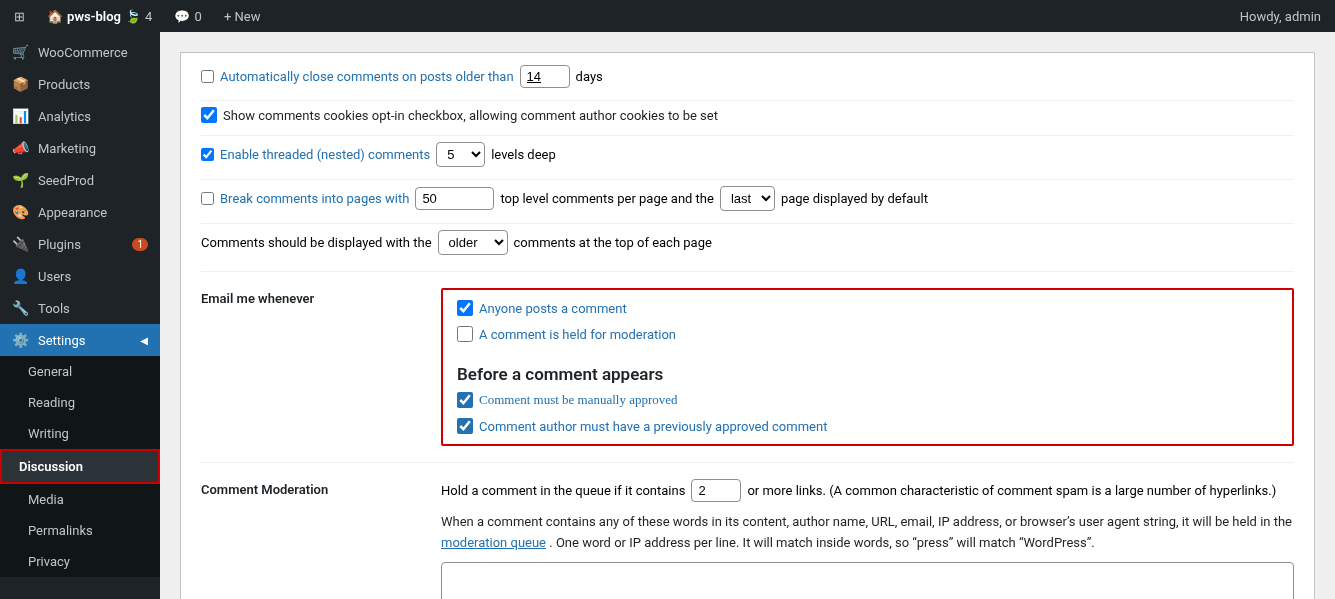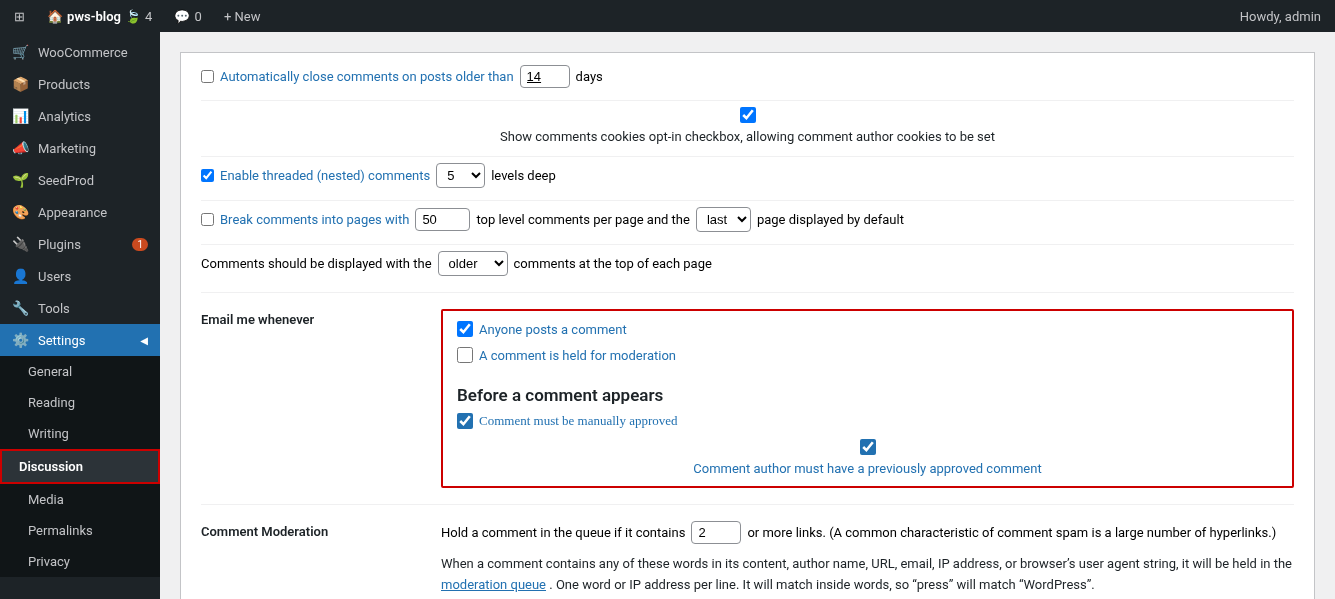--- a/index.html
+++ b/index.html
@@ -108,21 +108,21 @@
     }
 
     .checkbox-row {
       display: flex;
       align-items: center;
       gap: 6px;
       margin-bottom: 10px;
       font-size: 13px;
       color: #1d2327;
     }
-    .checkbox-row:last-child { margin-bottom: 0; flex-direction: column; }
+    .checkbox-row:last-child { margin-bottom: 0; }
     .checkbox-row input[type="checkbox"] { width: 16px; height: 16px; }
 
     .highlighted-box {
       border: 2px solid #cc0000;
       padding: 10px 14px;
       border-radius: 2px;
     }
 
     .link-style { color: #2271b1; text-decoration: underline; cursor: pointer; }
 
@@ -289,21 +289,21 @@
             <span>levels deep</span>
           </div>
         </div>
       </div>
 
       <div class="row-wrap" style="border-top: none; padding-top: 6px;">
         <div class="row-content">
           <div class="form-row">
             <input type="checkbox" style="">
             <label style="color:#2271b1;">Break comments into pages with</label>
-            <input type="text" value="50" style="width: 55px;">
+            <input type="text" value="50" style="width: 79px;">
             <span>top level comments per page and the</span>
             <select>
               <option>last</option><option>first</option>
             </select>
             <span>page displayed by default</span>
           </div>
         </div>
       </div>
 
       <div class="row-wrap" style="border-top: none; padding-top: 6px; padding-bottom: 16px;">

